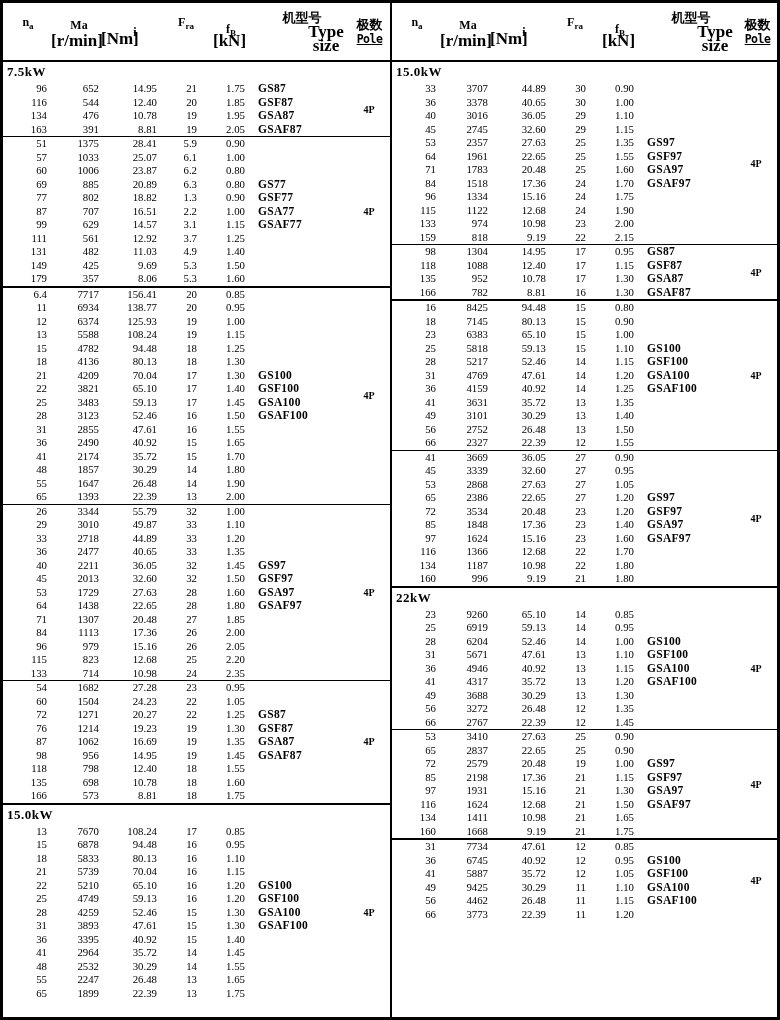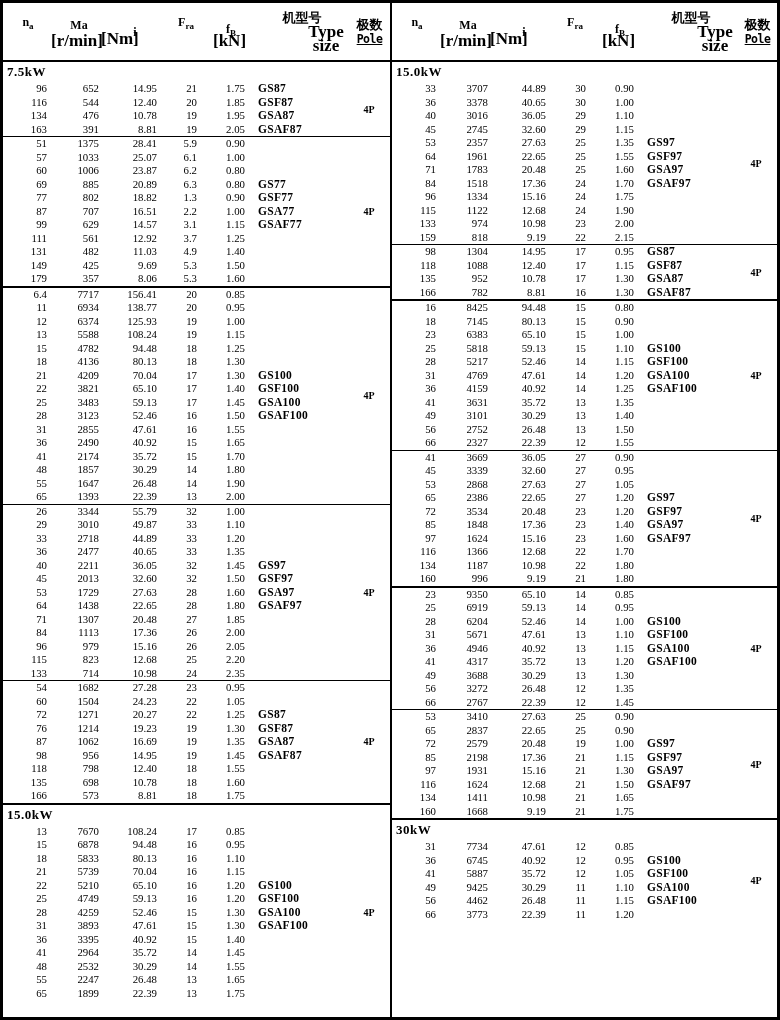--- a/index.html
+++ b/index.html
@@ -1000,25 +1000,26 @@
                 <div class="c-i">9.19</div>
                 <div class="c-fra">21</div>
                 <div class="c-fb">1.80</div>
                 <div class="c-type"></div>
               </div>
             </div>
             <div class="pole-cell">4P</div>
           </div>
         </div>
         <div class="section">
+          <div class="section-title">22kW</div>
           <div class="block">
             <div class="rows">
               <div class="row">
                 <div class="c-na">23</div>
-                <div class="c-ma">9350</div>
+                <div class="c-ma">9260</div>
                 <div class="c-i">65.10</div>
                 <div class="c-fra">14</div>
                 <div class="c-fb">0.85</div>
                 <div class="c-type"></div>
               </div>
               <div class="row">
                 <div class="c-na">25</div>
                 <div class="c-ma">6919</div>
                 <div class="c-i">59.13</div>
                 <div class="c-fra">14</div>
@@ -1148,21 +1149,20 @@
                 <div class="c-i">9.19</div>
                 <div class="c-fra">21</div>
                 <div class="c-fb">1.75</div>
                 <div class="c-type"></div>
               </div>
             </div>
             <div class="pole-cell">4P</div>
           </div>
         </div>
         <div class="section">
-          <div class="section-title">30kW</div>
           <div class="block">
             <div class="rows">
               <div class="row">
                 <div class="c-na">31</div>
                 <div class="c-ma">7734</div>
                 <div class="c-i">47.61</div>
                 <div class="c-fra">12</div>
                 <div class="c-fb">0.85</div>
                 <div class="c-type"></div>
               </div>

